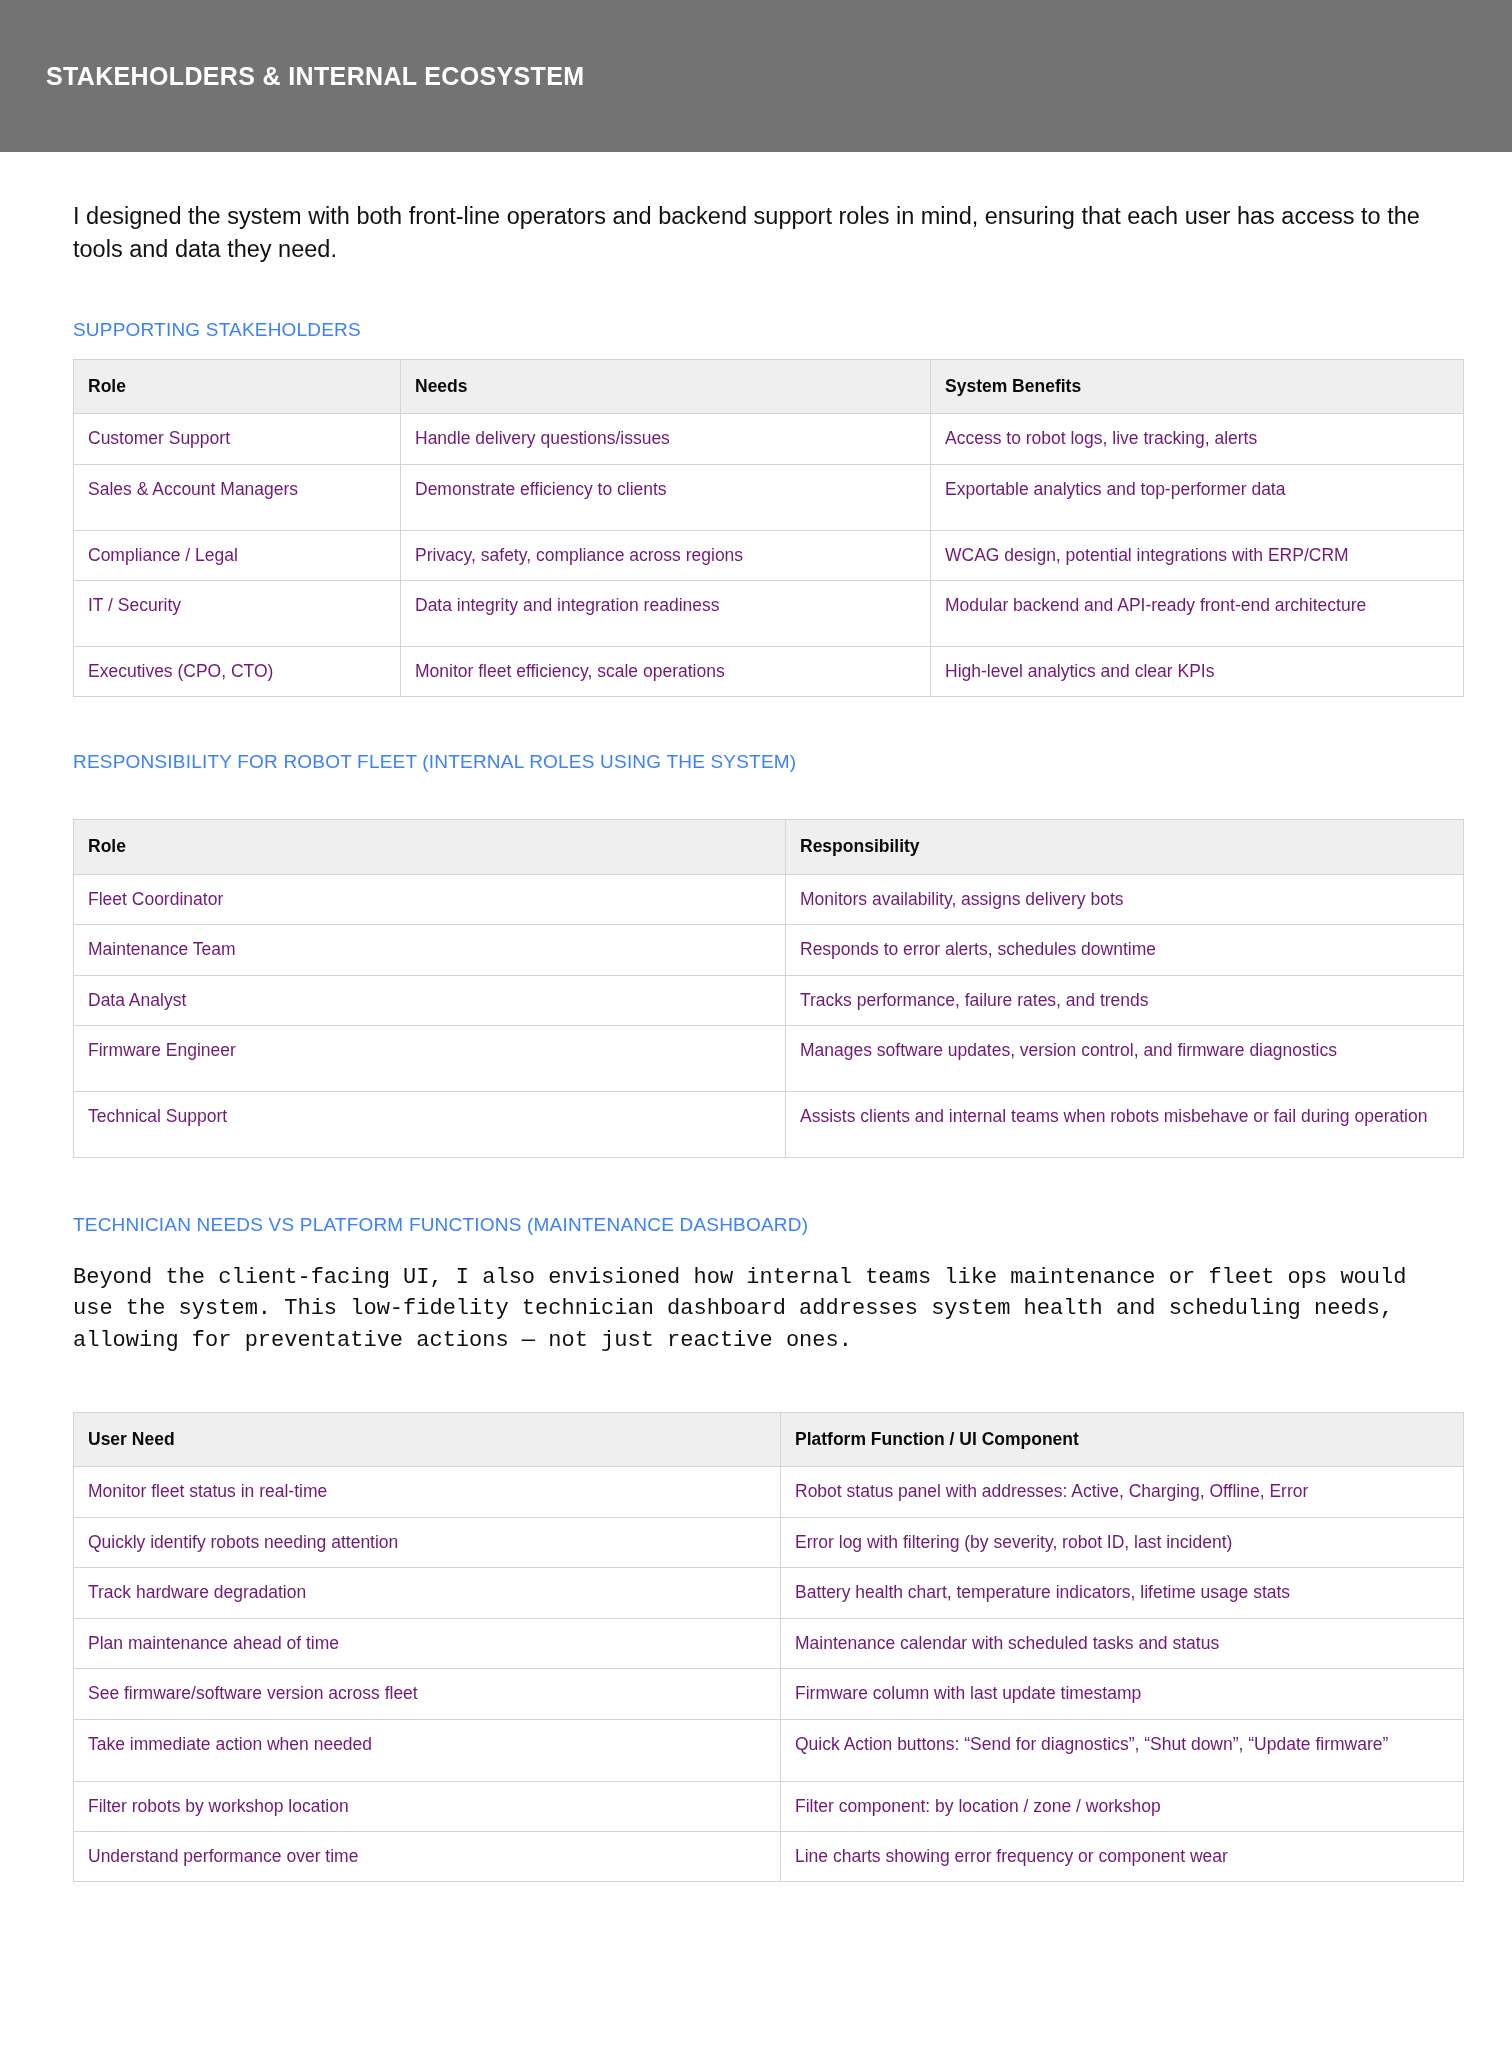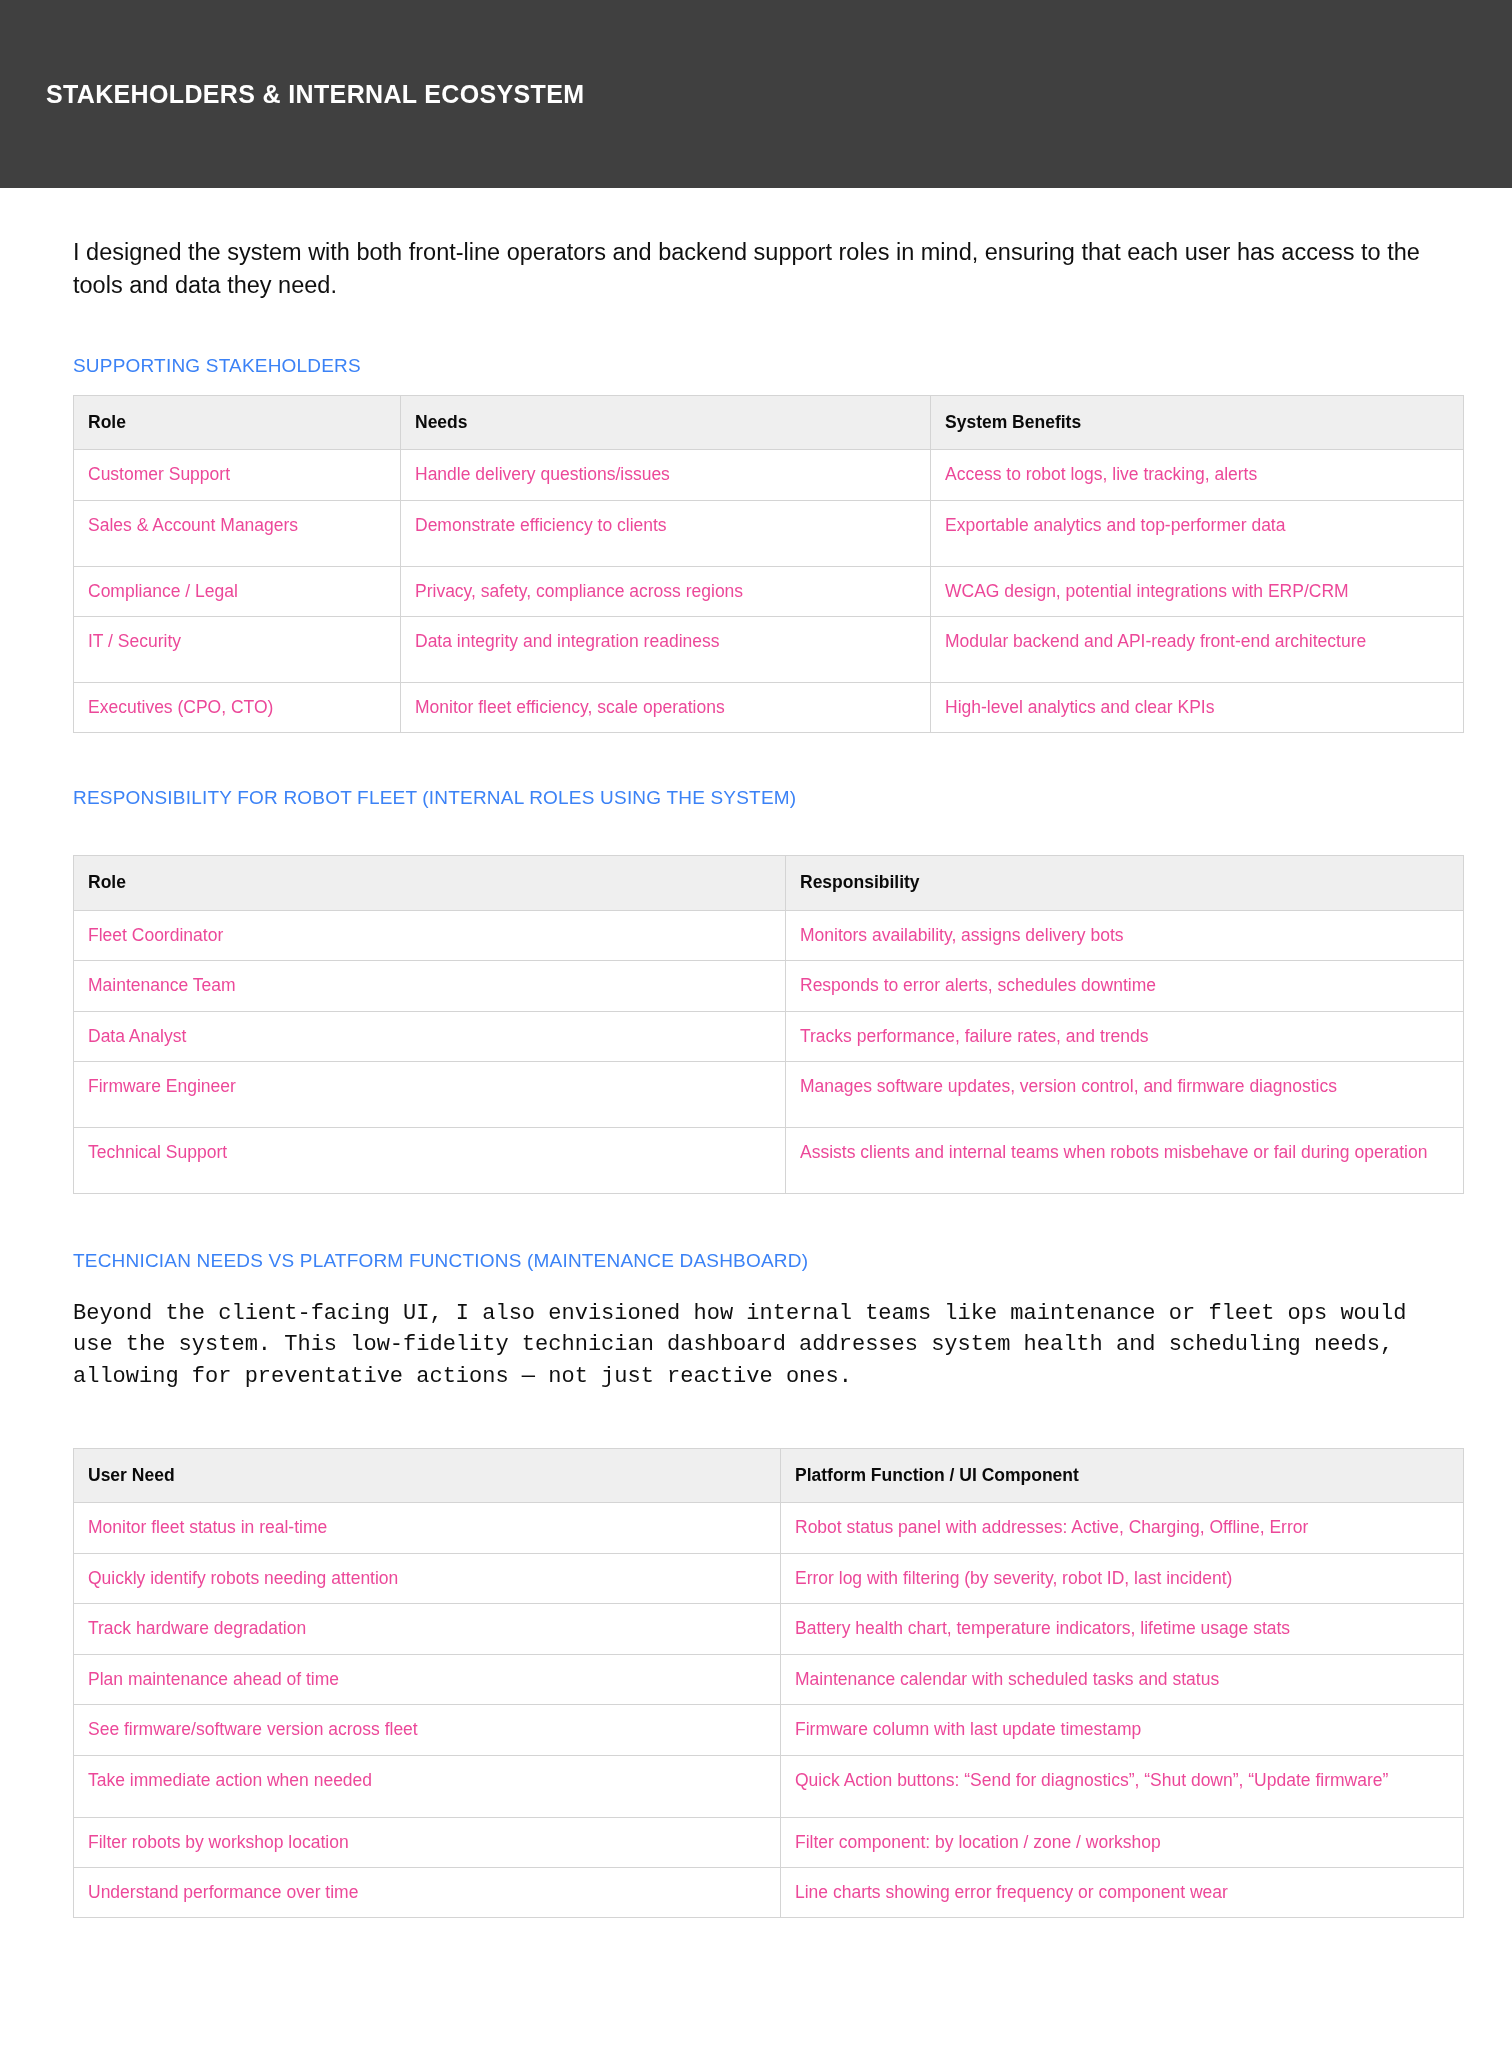--- a/index.html
+++ b/index.html
@@ -11,22 +11,22 @@
   body {
     width: 1512px;
     min-height: 2054px;
     font-family: "Liberation Sans", sans-serif;
     color: #0d0d0d;
     -webkit-font-smoothing: antialiased;
   }
 
   
   .page-header {
-    background: #404040;
-    height: 188px;
+    background: #737373;
+    height: 152px;
     display: flex;
     align-items: center;
     padding: 15px 46px;
   }
   .page-header h1 {
     margin: 0;
     color: #ffffff;
     font-size: 25px;
     font-weight: 700;
     letter-spacing: 0.35px;
@@ -75,21 +75,21 @@
     font-size: 17.5px;
     background: #ffffff;
   }
   table.doc-table th,
   table.doc-table td {
     border: 1px solid #d4d4d4;
     text-align: left;
     vertical-align: top;
     padding: 13px 14px 13px 14px;
     line-height: 1.34;
-    color: #ec4899;
+    color: #701a75;
     font-weight: 400;
   }
   table.doc-table thead th {
     background: #efefef;
     font-weight: 700;
     padding-top: 15px;
     padding-bottom: 15px;
     color: #0a0a0a;
   }
   

